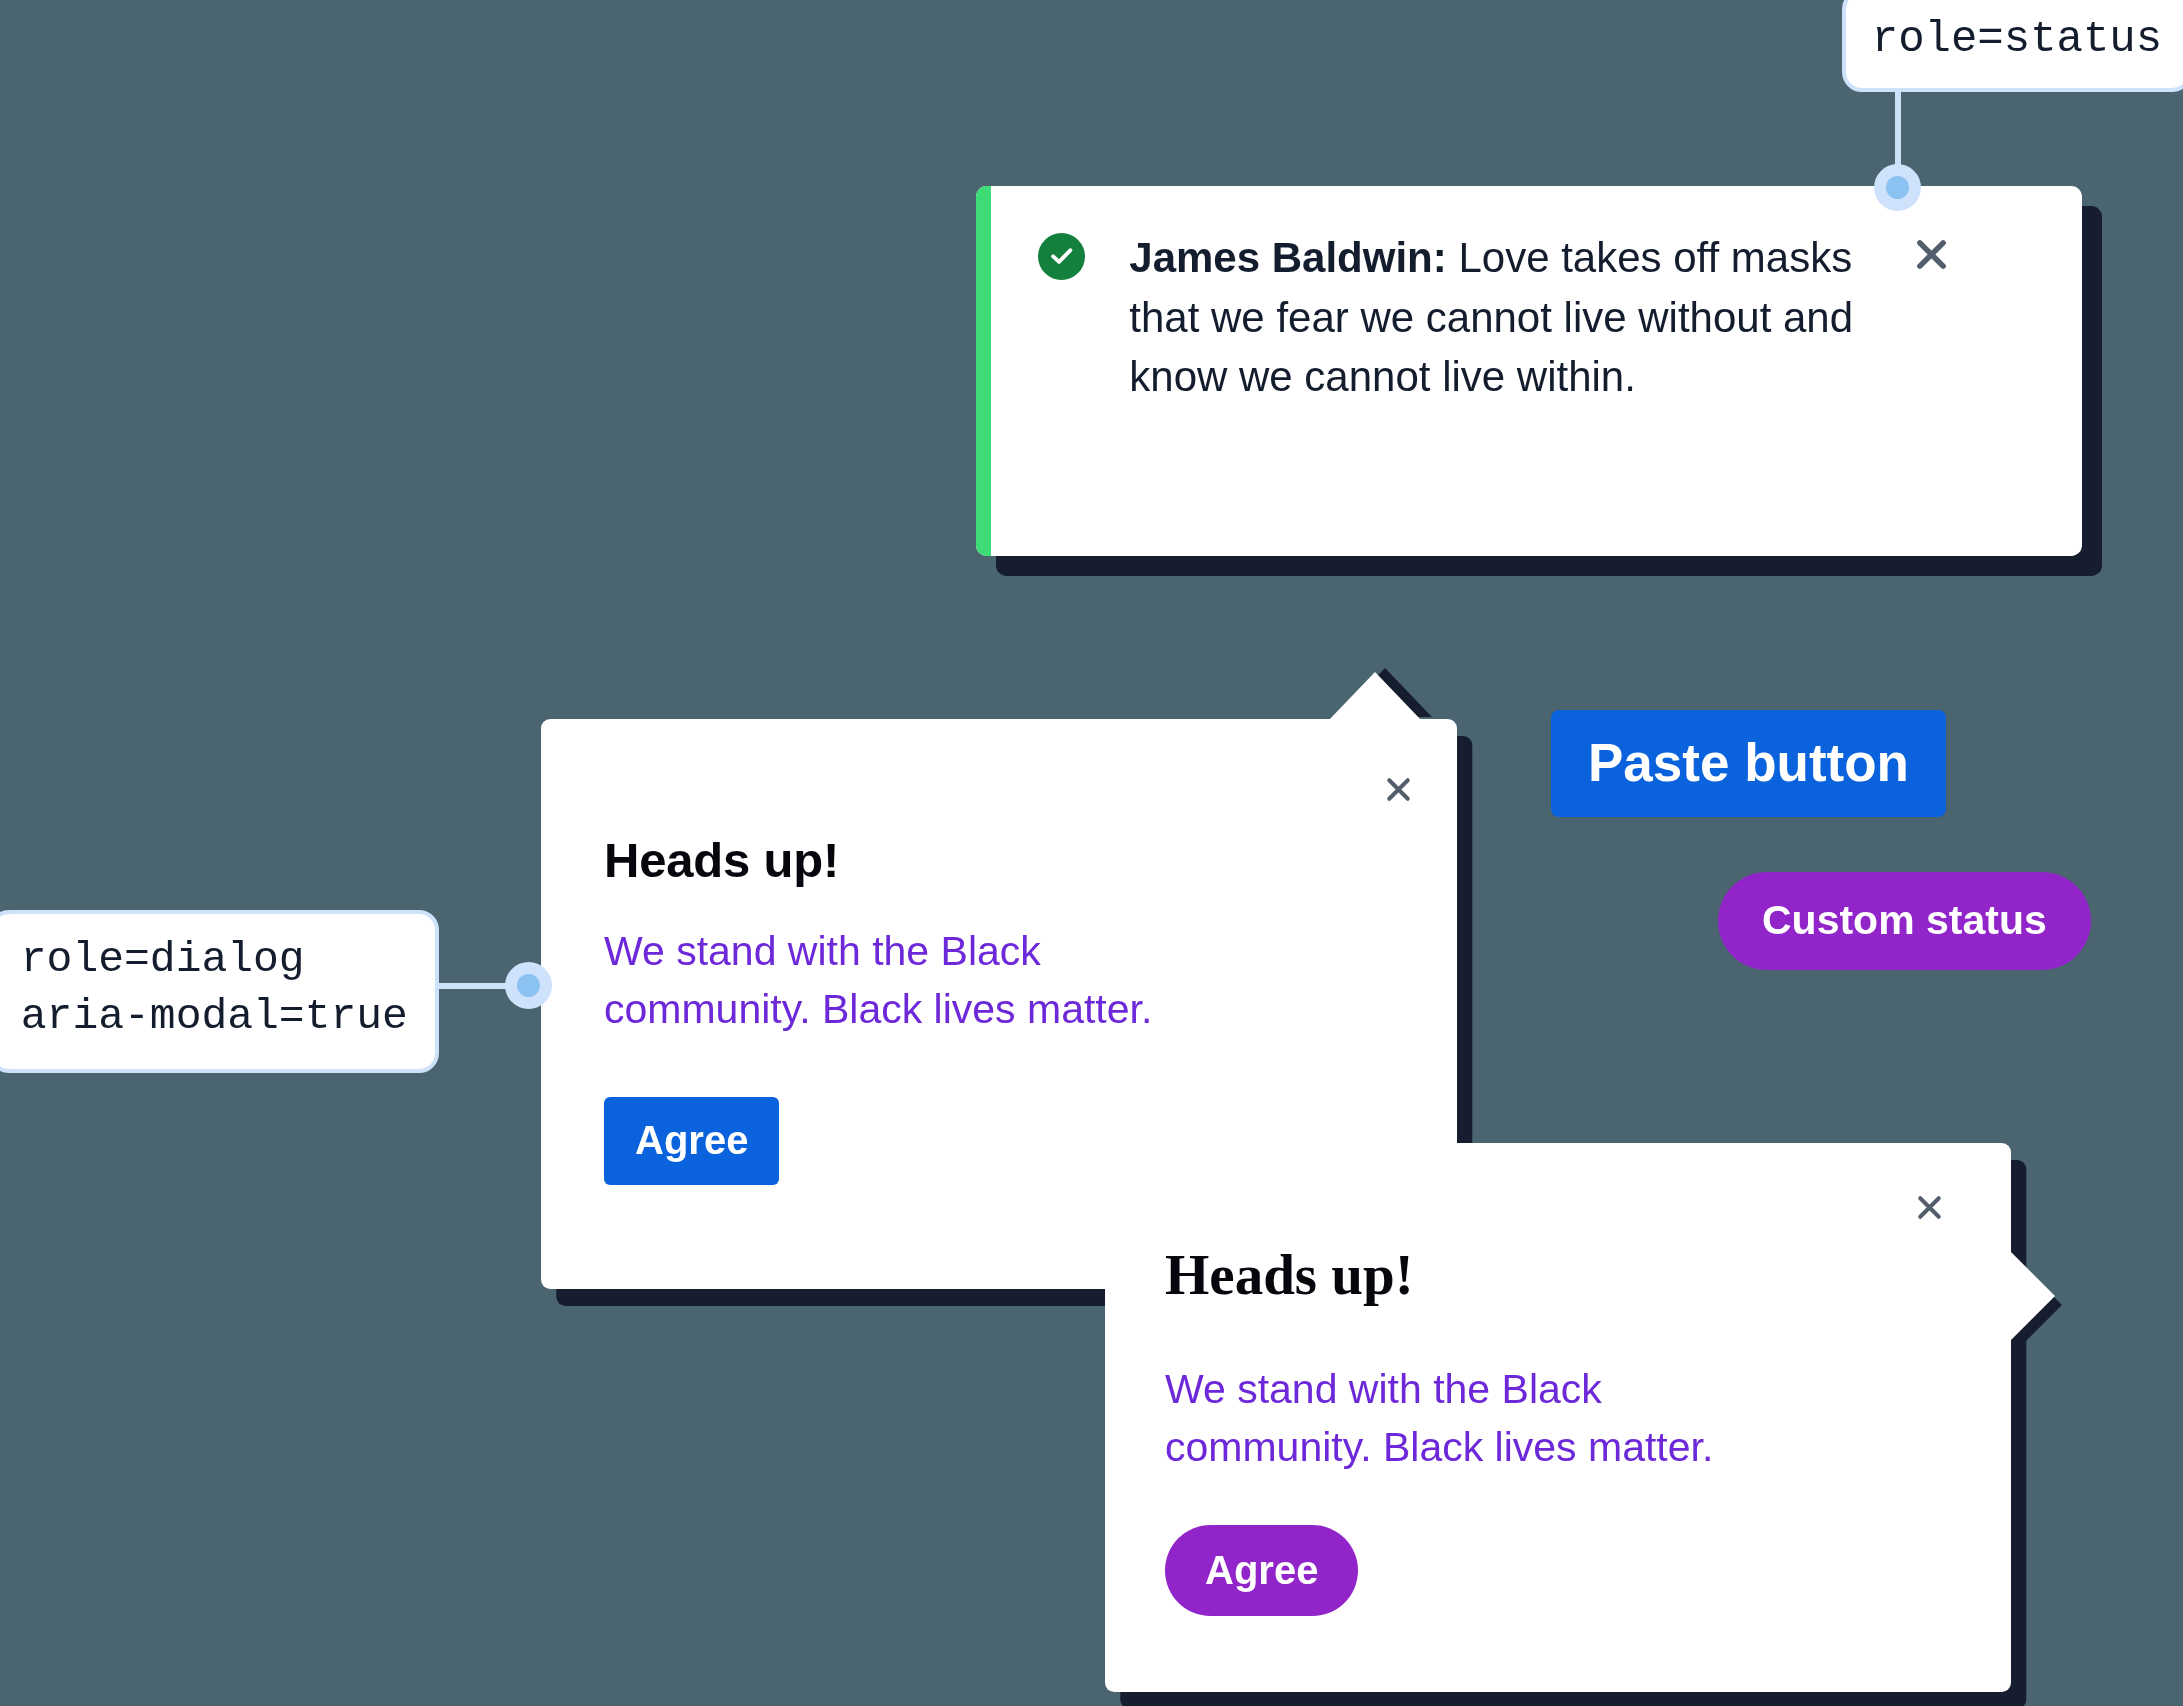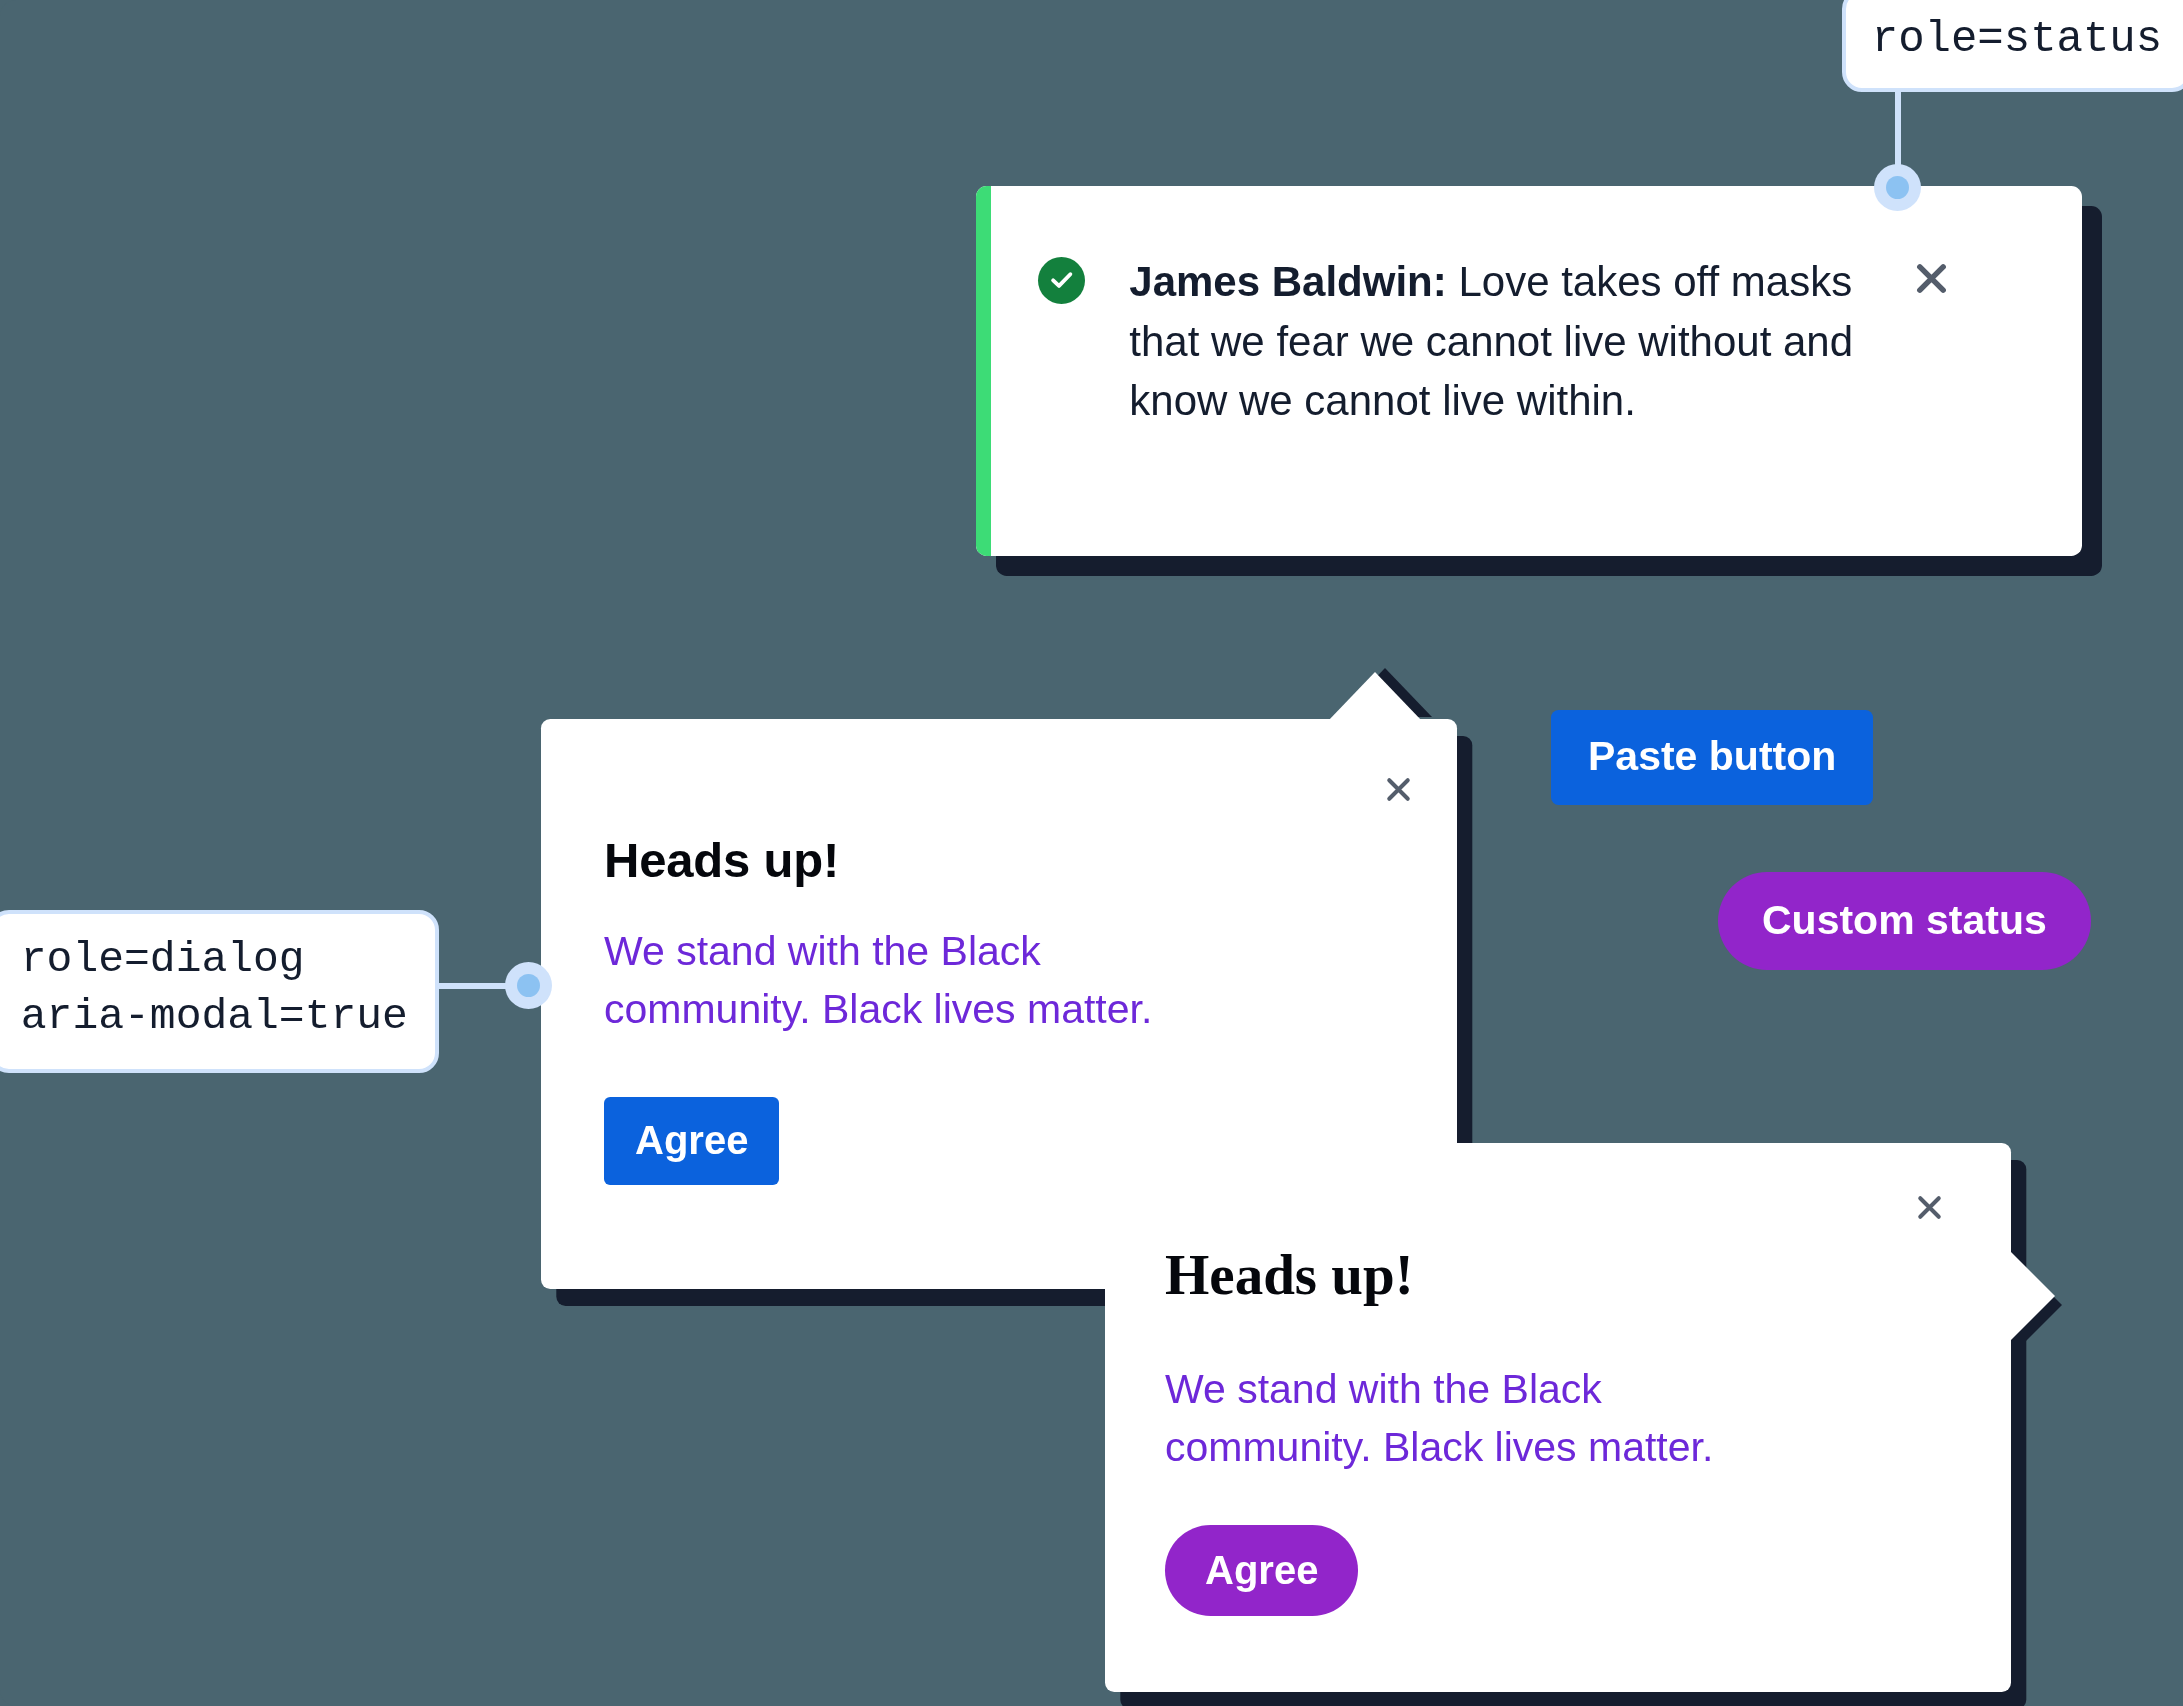--- a/index.html
+++ b/index.html
@@ -93,21 +93,20 @@
   .toast-stripe {
     width: 15.3px;
     flex: 0 0 15.3px;
     background: #3ddc76;
   }
   .toast-body {
     flex: 1;
     display: flex;
     padding: 42px 34px 31px 47px;
     box-sizing: border-box;
-    margin-top: 24px;
   }
   .toast-icon {
     flex: 0 0 auto;
     width: 47px;
     height: 47px;
     border-radius: 50%;
     background: #13803d;
     display: flex;
     align-items: center;
     justify-content: center;
@@ -261,21 +260,21 @@
     font-size: 40px;
   }
 
   .btn-paste {
     position: absolute;
     left: 1551px;
     top: 710px;
     padding: 26px 37px 27.5px 37px;
     background: #0b62dd;
     border-radius: 7.6px;
-    font-size: 41px;
+    font-size: 53px;
     z-index: 20;
   }
 
   .btn-custom {
     position: absolute;
     left: 1718px;
     top: 872px;
     padding: 27.5px 44px 29px 44px;
     background: #9225ca;
     border-radius: 764px;

